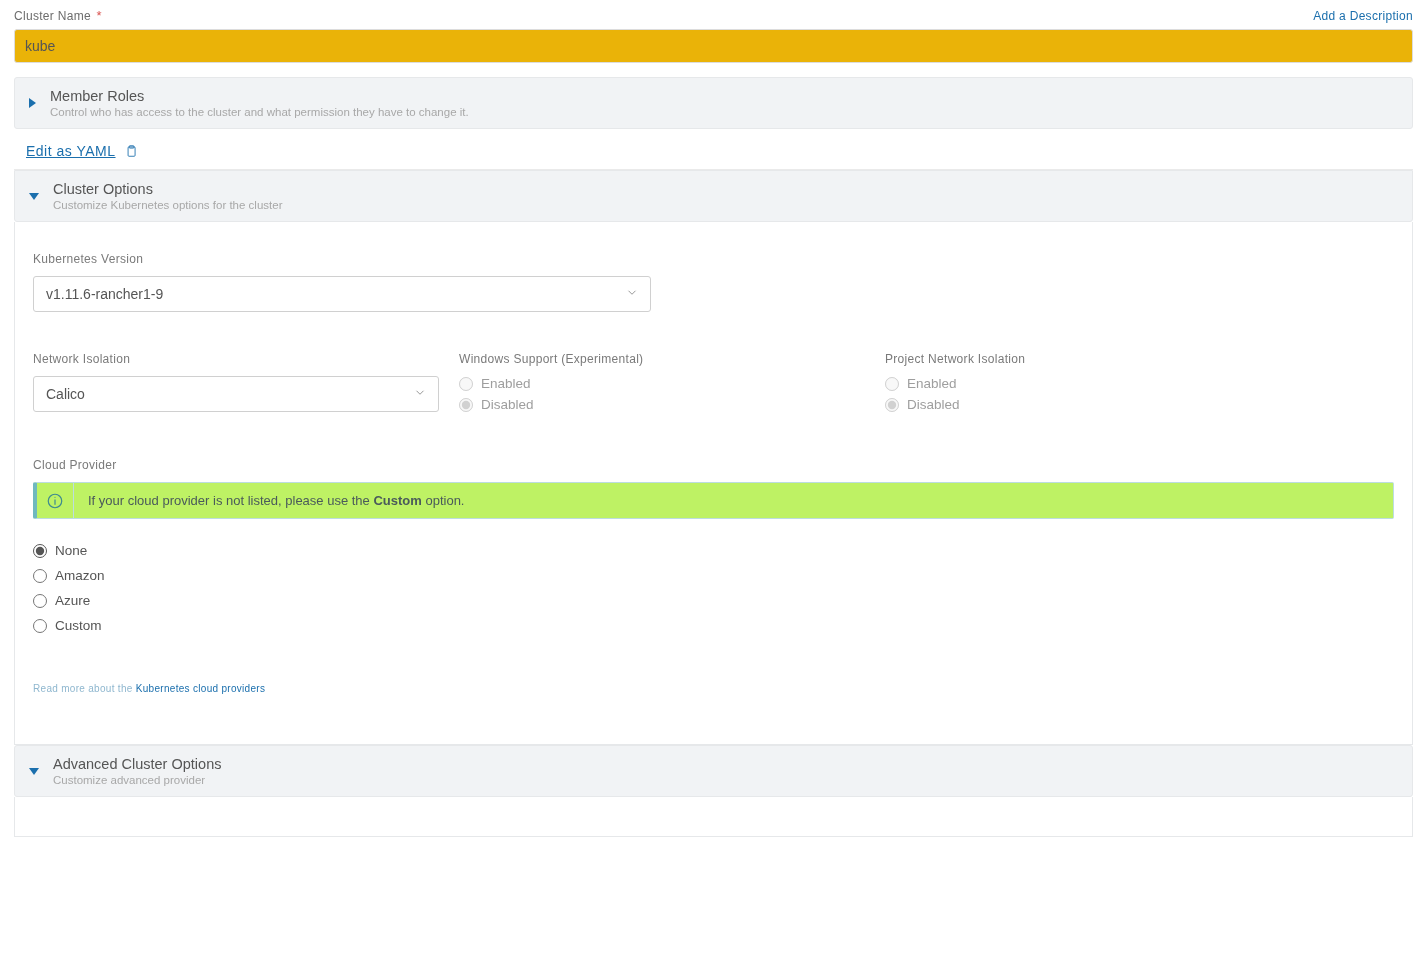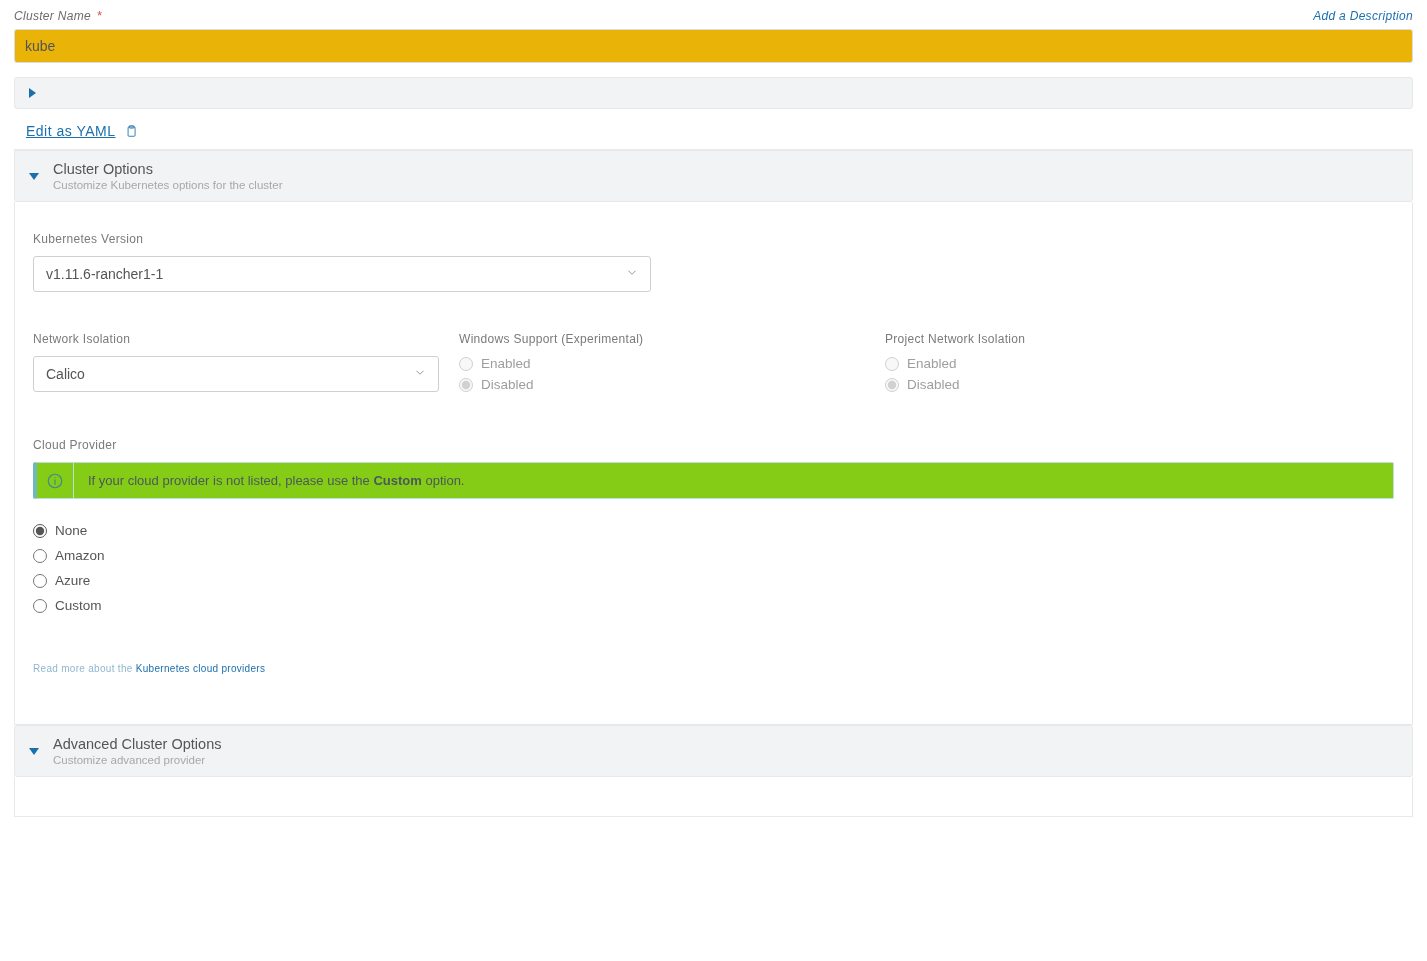--- a/index.html
+++ b/index.html
@@ -1,17 +1,17 @@
 <!DOCTYPE html>
 <html><head>
 <meta charset="utf-8">
 <style>
 * { box-sizing: border-box; margin: 0; padding: 0; }
 body { font-family: -apple-system, BlinkMacSystemFont, "Segoe UI", Helvetica, Arial, sans-serif; font-size: 13px; color: #555; background: #fff; padding: 8px 14px; width: 1427px; }
-.top-row { display: flex; justify-content: space-between; align-items: center; margin-bottom: 6px; font-style: italic; }
+.top-row { display: flex; justify-content: space-between; align-items: center; margin-bottom: 6px; }
 .label-sm { font-size: 12px; color: #6c6c6c; letter-spacing: 0.3px; }
 .req { color: #d9534f; margin-left: 2px; }
 .link { color: #1b6fad; font-size: 12px; cursor: pointer; letter-spacing: 0.3px; }
 .text-input { width: 100%; border: 1px solid #dcdcdc; border-radius: 3px; padding: 8px 10px; font-size: 14px; color: #555; background: #eab308; outline: none; }
 .panel-header { background: #f1f3f5; border: 1px solid #e6e8ea; border-radius: 3px; padding: 10px 14px; display: flex; align-items: center; gap: 14px; margin-top: 14px; }
 .panel-header .hd-title { font-size: 14.5px; color: #555; }
 .panel-header .hd-sub { font-size: 11.5px; color: #a8a8a8; margin-top: 2px; }
 .tri { width: 0; height: 0; display: inline-block; }
 .tri-right { border-top: 5px solid transparent; border-bottom: 5px solid transparent; border-left: 7px solid #1b6fad; }
 .tri-down { border-left: 5px solid transparent; border-right: 5px solid transparent; border-top: 7px solid #1b6fad; }
@@ -25,21 +25,21 @@
 .select-wrap .chev { position: absolute; right: 12px; top: 50%; transform: translateY(-50%); pointer-events: none; color: #888; }
 .k8s-field { margin-bottom: 40px; }
 .k8s-field .select-wrap, .k8s-field .select { width: 618px; }
 .row3 { display: flex; gap: 0; margin-bottom: 40px; }
 .col-a { width: 426px; }
 .col-b { width: 426px; }
 .col-c { flex: 1; }
 .col-a .select-wrap, .col-a .select { width: 406px; }
 .radio-opt { display: flex; align-items: center; gap: 8px; margin-bottom: 6px; font-size: 13.5px; color: #555; }
 .radio-opt.dim { color: #9e9e9e; }
-.info-banner { background: #84cc16; border: 1px solid #bcdde0; border-left: 4px solid #6fb9be; border-radius: 2px; display: flex; align-items: center; margin-bottom: 24px; }
+.info-banner { background: #bef264; border: 1px solid #bcdde0; border-left: 4px solid #6fb9be; border-radius: 2px; display: flex; align-items: center; margin-bottom: 24px; }
 .info-ico-wrap { width: 36px; display: flex; align-items: center; justify-content: center; }
 .info-txt { padding: 10px 14px; font-size: 13px; color: #4a5a5b; border-left: 1px solid #bcdde0; flex: 1; }
 .cp-radios .radio-opt { margin-bottom: 10px; }
 .read-more { margin-top: 50px; font-size: 10px; letter-spacing: 0.3px; }
 .read-more .gray { color: #8fb7cf; }
 .read-more .lnk { color: #1b6fad; cursor: pointer; }
 .adv-spacer { height: 40px; border: 1px solid #e6e8ea; border-top: none; }
 input[type=radio] { width: 14px; height: 14px; accent-color: #555; }
 .clipboard-svg { width: 14px; height: 14px; stroke: #1b6fad; fill: none; stroke-width: 1.5; }
 .info-svg { width: 18px; height: 18px; stroke: #3e8a90; fill: none; stroke-width: 1.6; }
@@ -54,20 +54,24 @@
     <span class="label-sm">Cluster Name</span>
     <span class="req">*</span>
   </div>
   <span class="link">Add a Description</span>
 </div>
 
 <input type="text" class="text-input" value="kube" style="">
 
 <div class="panel-header">
   <span class="tri tri-right"></span>
+  <div>
+    <div class="hd-title">Member Roles</div>
+    <div class="hd-sub">Control who has access to the cluster and what permission they have to change it.</div>
+  </div>
 </div>
 
 <div class="yaml-row">
   <span class="yaml-link">
     <span>Edit as YAML</span>
     <svg class="clipboard-svg" viewBox="0 0 24 24">
         <rect x="7" y="5" width="12" height="16" rx="1.5"></rect>
         <rect x="9" y="3" width="8" height="4" rx="1"></rect>
       </svg>
   </span>
@@ -80,21 +84,21 @@
     <div class="hd-title">Cluster Options</div>
     <div class="hd-sub">Customize Kubernetes options for the cluster</div>
   </div>
 </div>
 
 <div class="section-body">
 
   <div class="k8s-field">
     <label class="field-label">Kubernetes Version</label>
     <div class="select-wrap">
-      <div class="select">v1.11.6-rancher1-1</div>
+      <div class="select">v1.11.6-rancher1-9</div>
       <span class="chev">
         <svg class="chev-svg" viewBox="0 0 24 24">
             <polyline points="6 9 12 15 18 9"></polyline>
           </svg>
       </span>
     </div>
   </div>
 
   <div class="row3">
     <div class="col-a">

